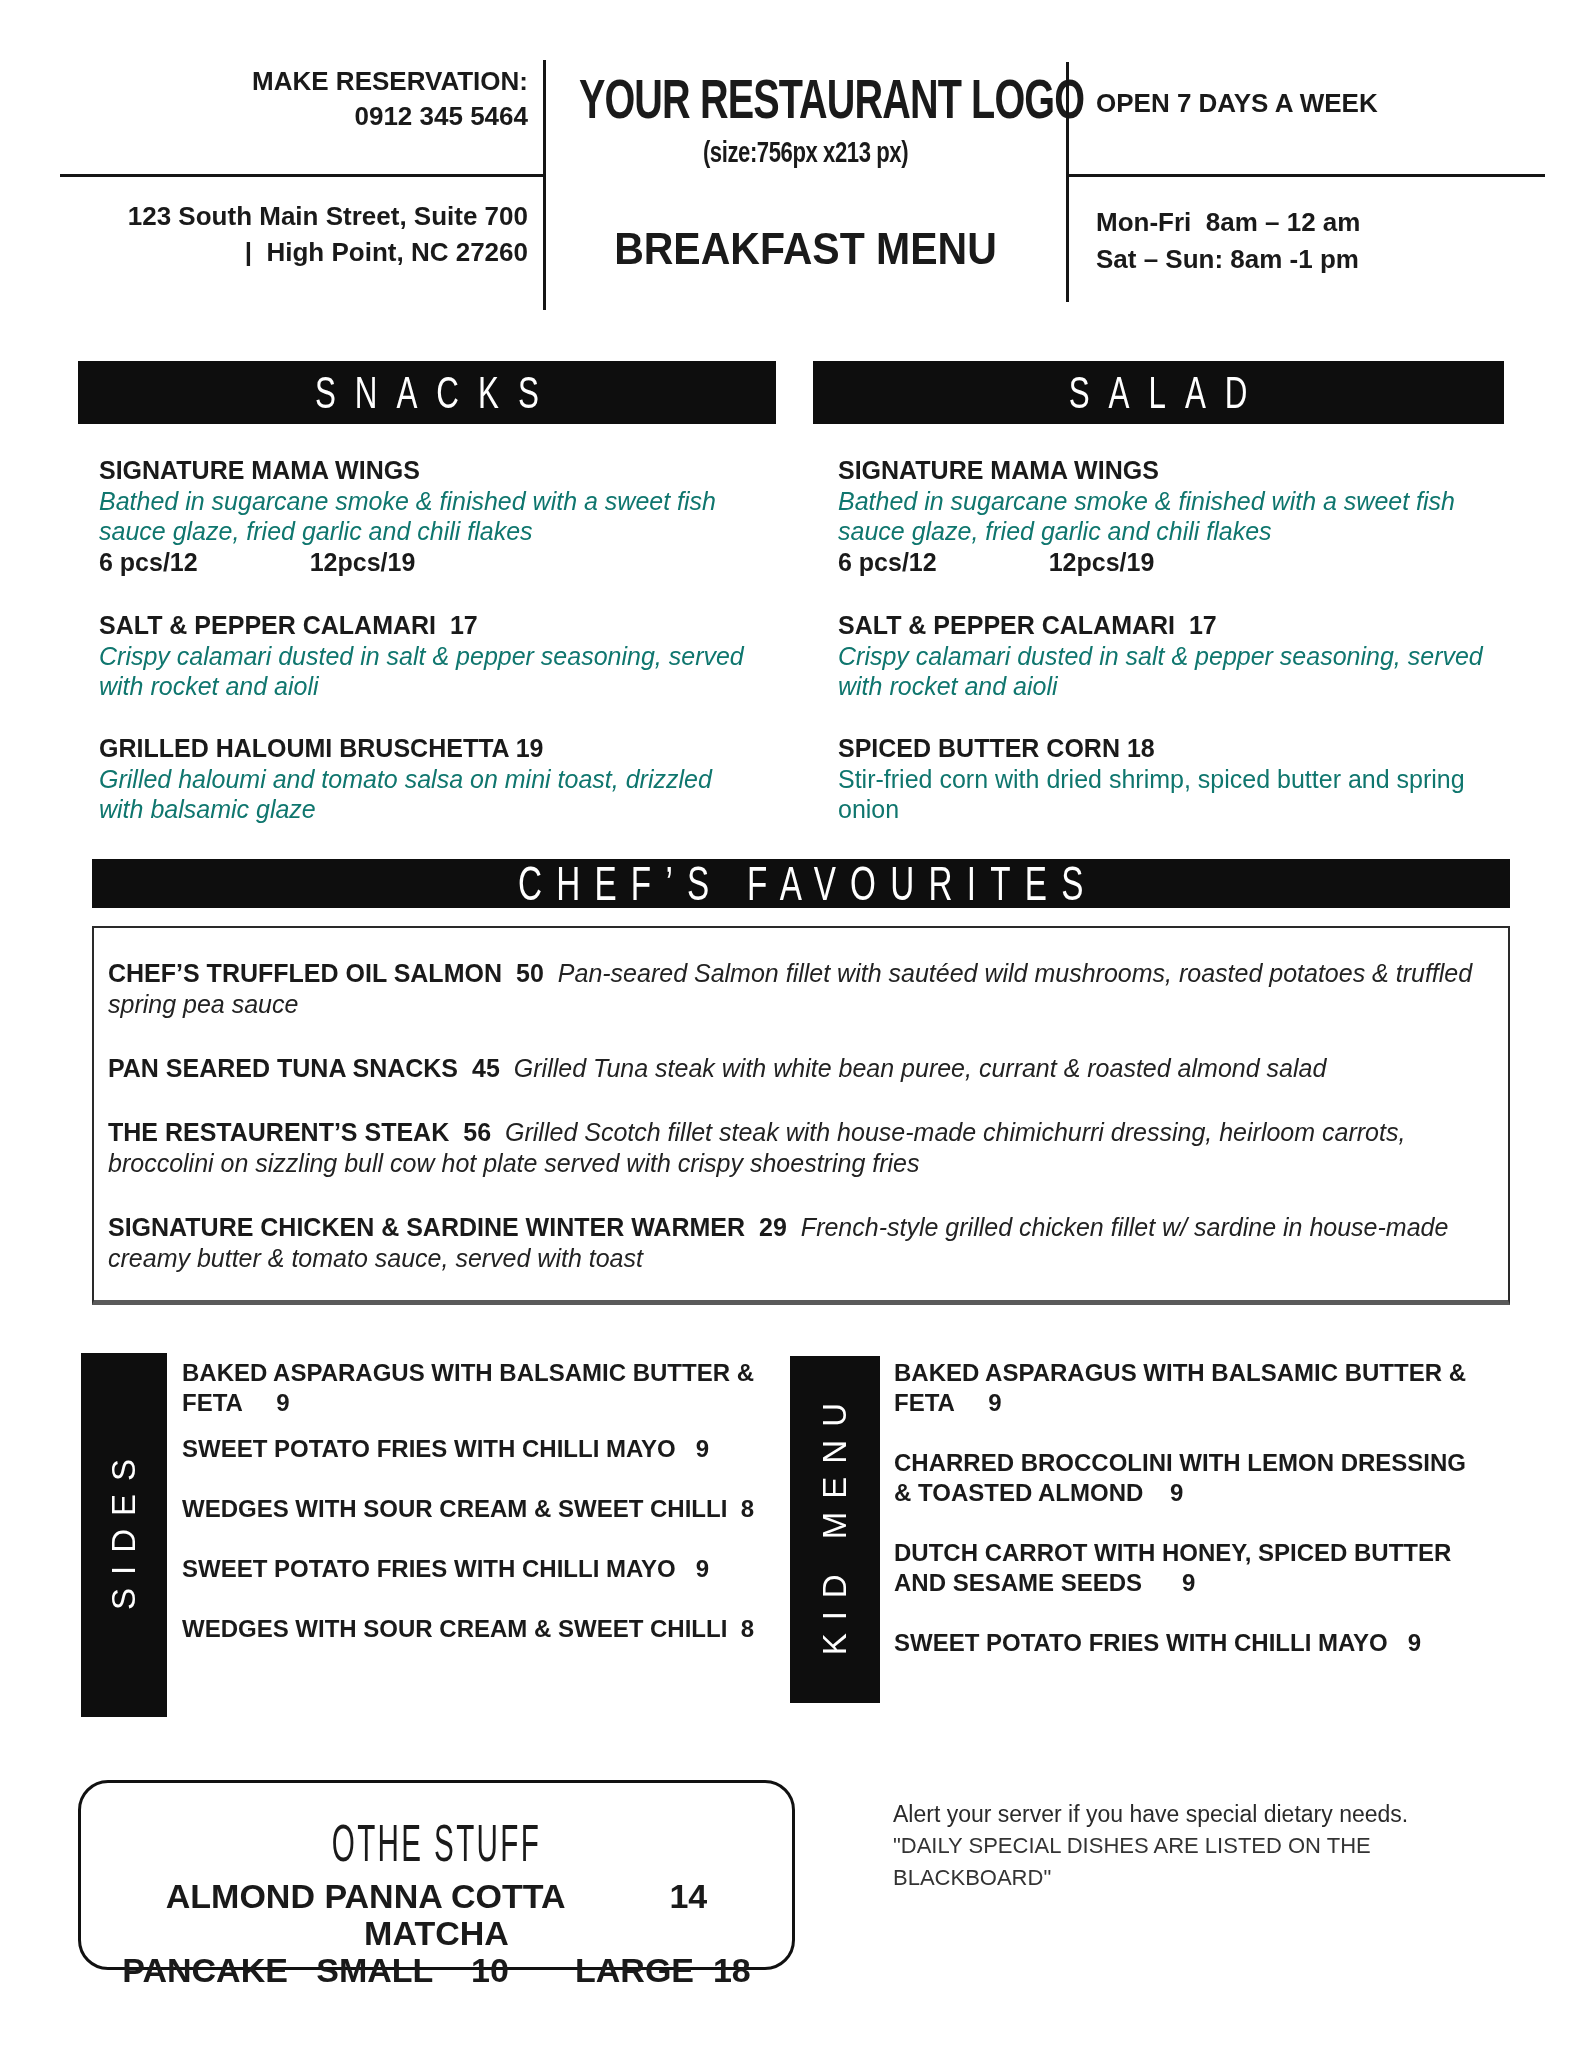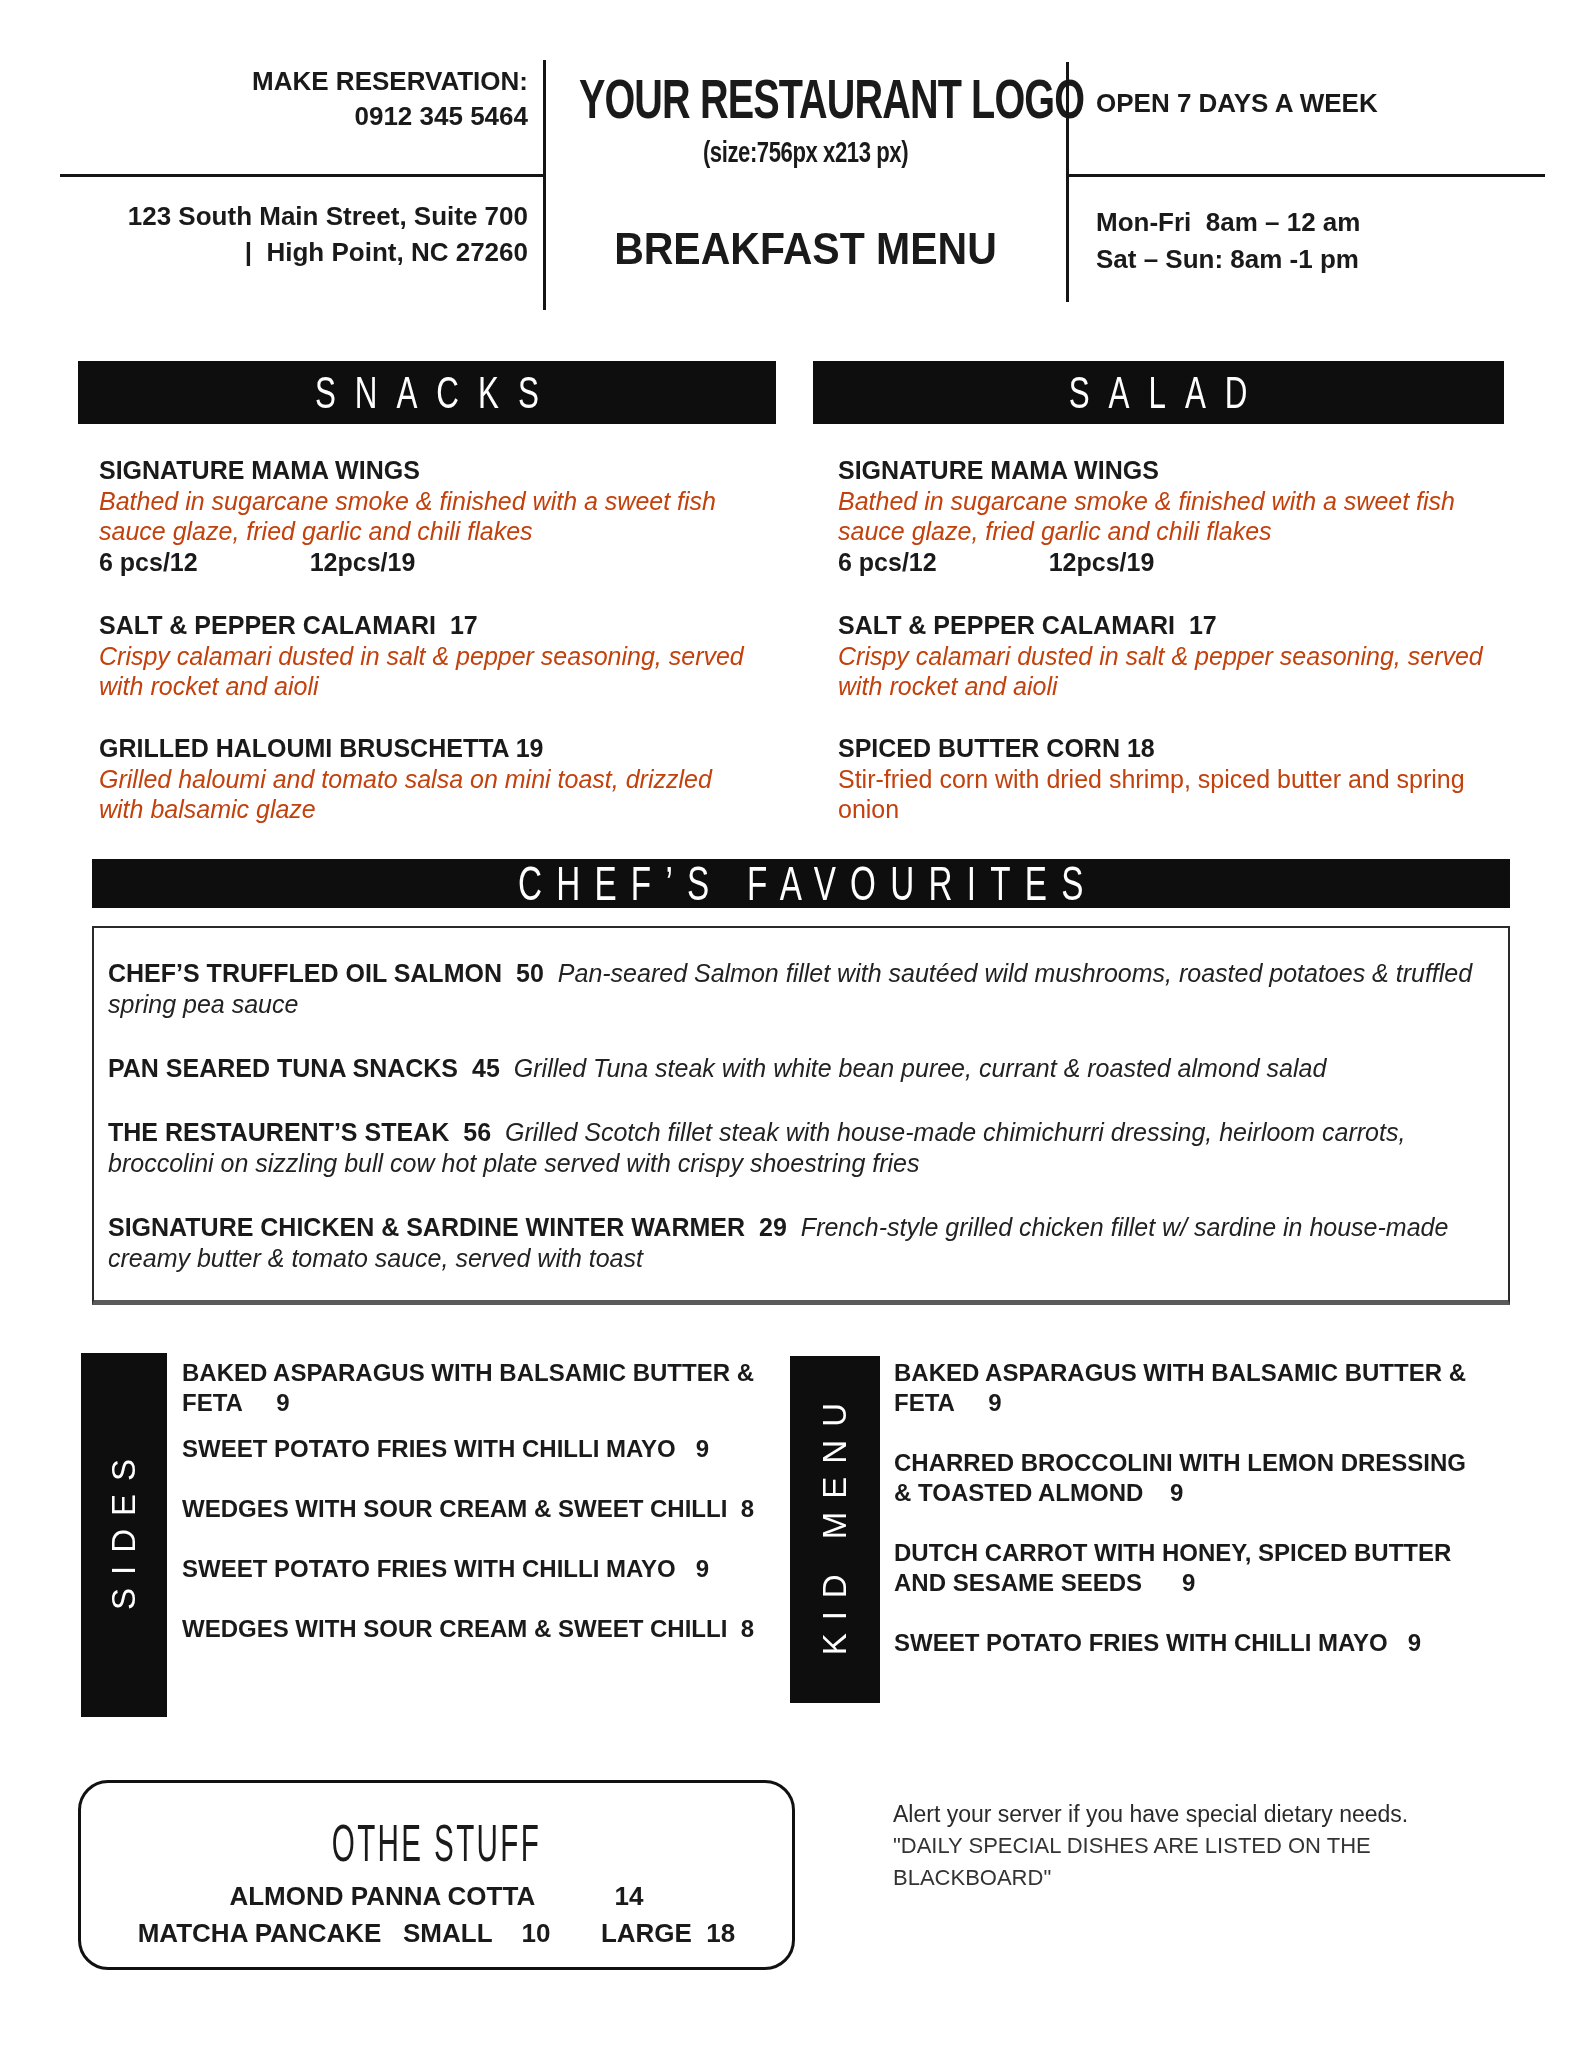--- a/index.html
+++ b/index.html
@@ -43,21 +43,21 @@
   .bar-snacks { left: 78px;  top: 361px; width: 698px;  height: 63px; }
   .bar-salad  { left: 813px; top: 361px; width: 691px;  height: 63px; }
   .bar-chefs  { left: 92px;  top: 859px; width: 1418px; height: 49px; }
   .bar-chefs .bar-label { letter-spacing: 15px; padding-left: 15px; font-size: 35px; transform: scale(0.95, 1.35); }
 
   
   .col-snacks { left: 99px;  top: 455px; width: 655px; }
   .col-salad  { left: 838px; top: 455px; width: 655px; }
   .menu-item  { margin-bottom: 32px; }
   .item-name  { font-weight: bold; font-size: 25px; line-height: 31px; }
-  .item-desc  { font-style: italic; font-size: 25px; line-height: 30px; color: #c2410c; }
+  .item-desc  { font-style: italic; font-size: 25px; line-height: 30px; color: #0f766e; }
   .item-desc.roman { font-style: normal; }
   .item-sizes { font-weight: bold; font-size: 25px; line-height: 32px; }
   .item-sizes .size2 { margin-left: 112px; }
 
   
   .chef-box { left: 92px; top: 926px; width: 1418px; height: 379px;
               border: 2px solid #2a2a2a; border-bottom: 5px solid #5a5a5a;
               padding: 30px 26px 0 14px; background: #fff; }
   .chef-item { font-size: 25px; line-height: 31px; margin-bottom: 33px; }
   .chef-item .chef-name  { font-weight: bold; }
@@ -79,21 +79,21 @@
   .kid-item  { font-weight: bold; font-size: 24px; line-height: 30px;
                margin-bottom: 30px; white-space: pre-line; }
 
   
   .other-box { left: 78px; top: 1780px; width: 717px; height: 190px;
                border: 3px solid #111; border-radius: 30px;
                text-align: center; padding-top: 32px; }
   .other-title { font-size: 38px; font-weight: 400; letter-spacing: 3px;
                  transform: scale(0.78, 1.35); transform-origin: center top;
                  margin-bottom: 20px; }
-  .other-line { font-weight: bold; font-size: 26px; line-height: 37px; }
+  .other-line { font-weight: bold; font-size: 34px; line-height: 37px; }
   .footer-note { left: 893px; top: 1798px; width: 560px; color: #2a2a2a; }
   .note-line1 { font-size: 23px; line-height: 32px; }
   .note-line2 { font-size: 22px; line-height: 32px; white-space: pre-line; color: #333; }
 </style>
 </head>
 <body>
 
 <div class="page">
 
   <div class="abs res-block">

